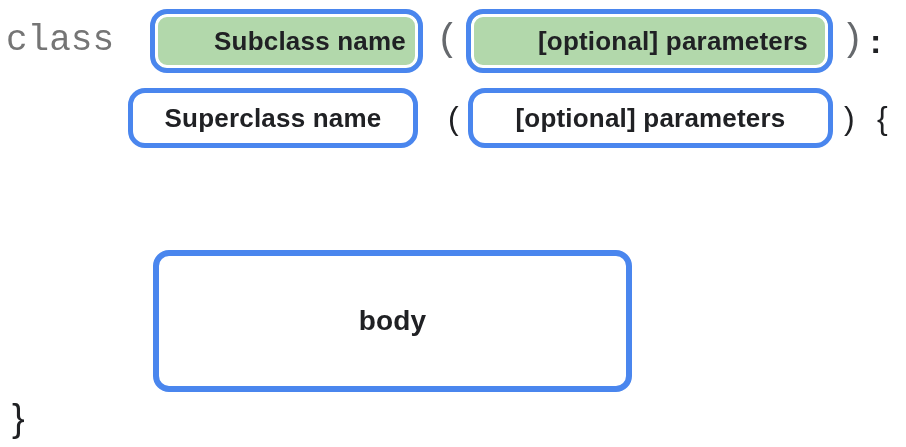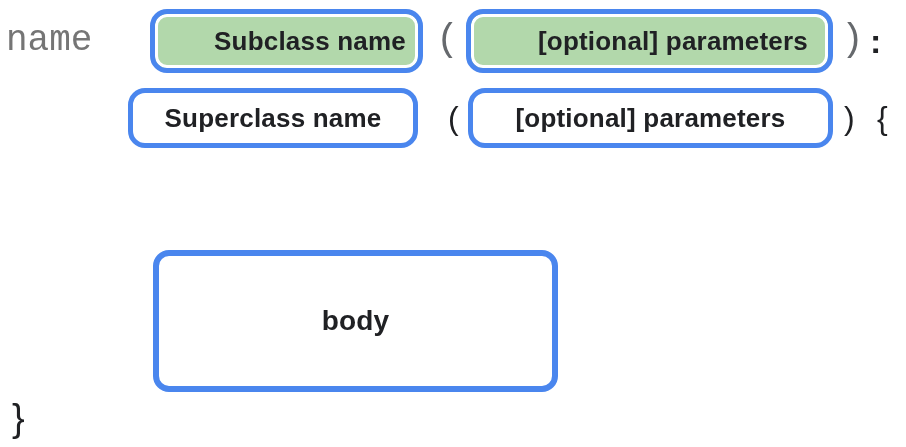--- a/index.html
+++ b/index.html
@@ -74,21 +74,21 @@
   .body-box {
     border-radius: 16px;
     border-width: 6px;
   }
 </style>
 </head>
 <body>
 
 <div id="canvas">
 
-  <span class="mono" style="left:6px; top:22px;">name</span>
+  <span class="mono" style="left:6px; top:22px;">class</span>
 
   <div class="box green" style="left:150px; top:9px; width:273px; height:64px;">
     <span class="box-label">Subclass name</span>
   </div>
 
   <span class="punct-gray" style="left:436px; top:21px;">(</span>
 
   <div class="box green" style="left:466px; top:9px; width:367px; height:64px;">
     <span class="box-label">[optional] parameters</span>
   </div>
@@ -104,19 +104,19 @@
   <span class="punct-black" style="left:448px; top:101px;">(</span>
 
   <div class="box" style="left:468px; top:88px; width:365px; height:60px;">
     <span class="box-label">[optional] parameters</span>
   </div>
 
   <span class="punct-black" style="left:844px; top:101px;">)</span>
 
   <span class="punct-black" style="left:877px; top:101px;">{</span>
 
-  <div class="box body-box" style="left:153px; top:250px; width:405px; height:142px;">
+  <div class="box body-box" style="left:153px; top:250px; width:479px; height:142px;">
     <span class="box-label" style="font-size:28px;">body</span>
   </div>
 
   <span class="punct-black" style="left:12px; top:398px; font-size:38px; line-height:40px;">}</span>
 
 </div>
 
 </body></html>

